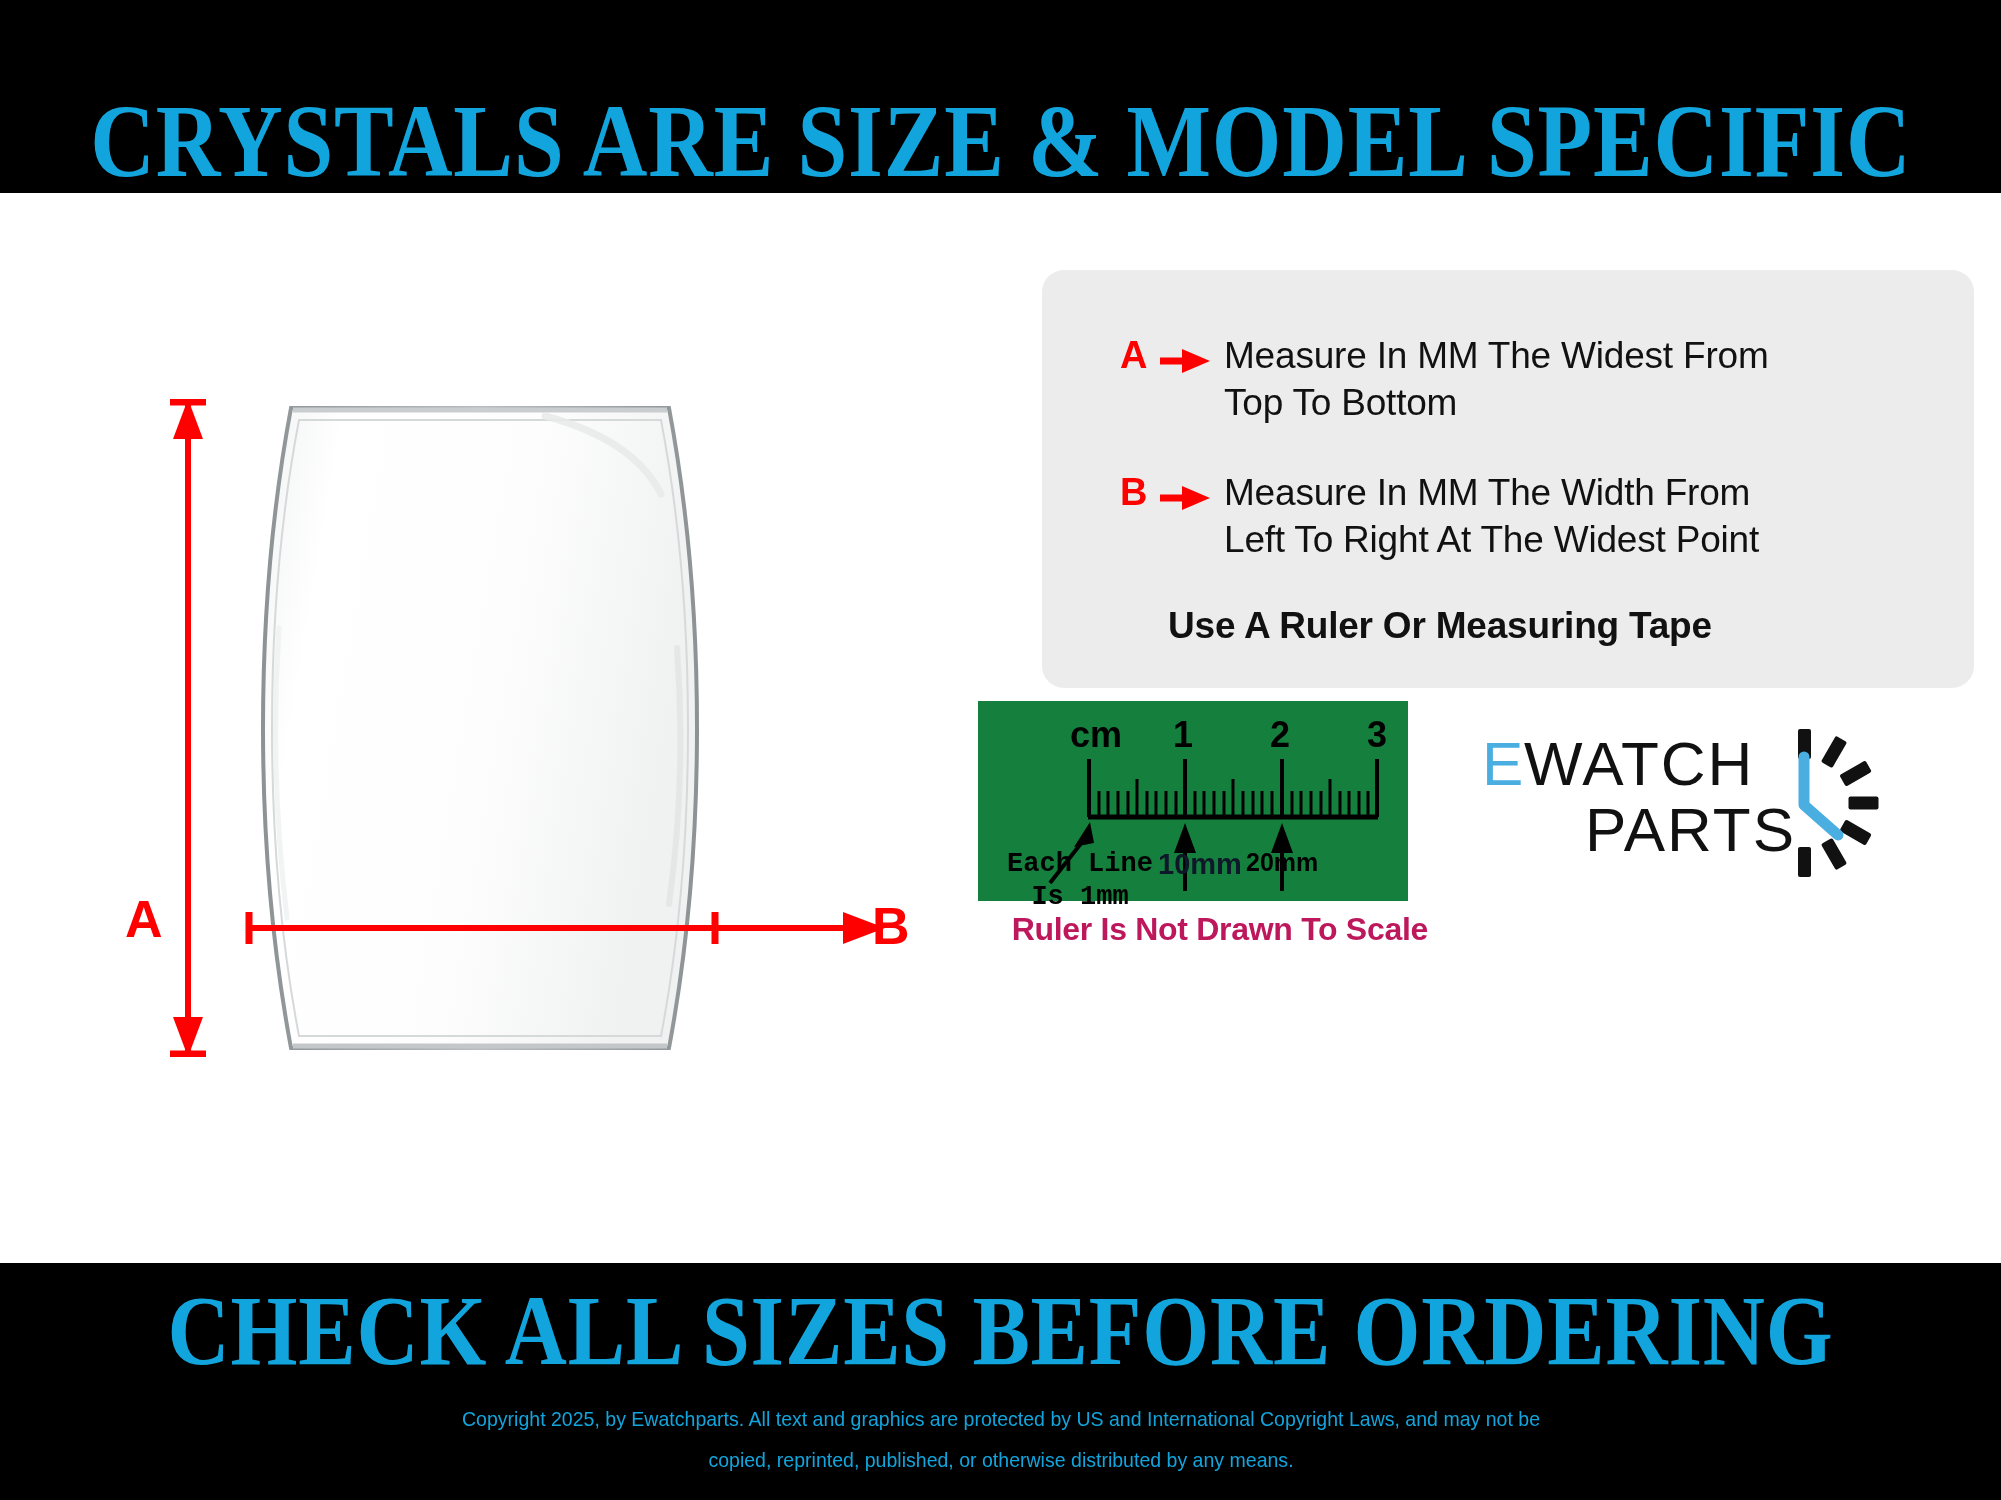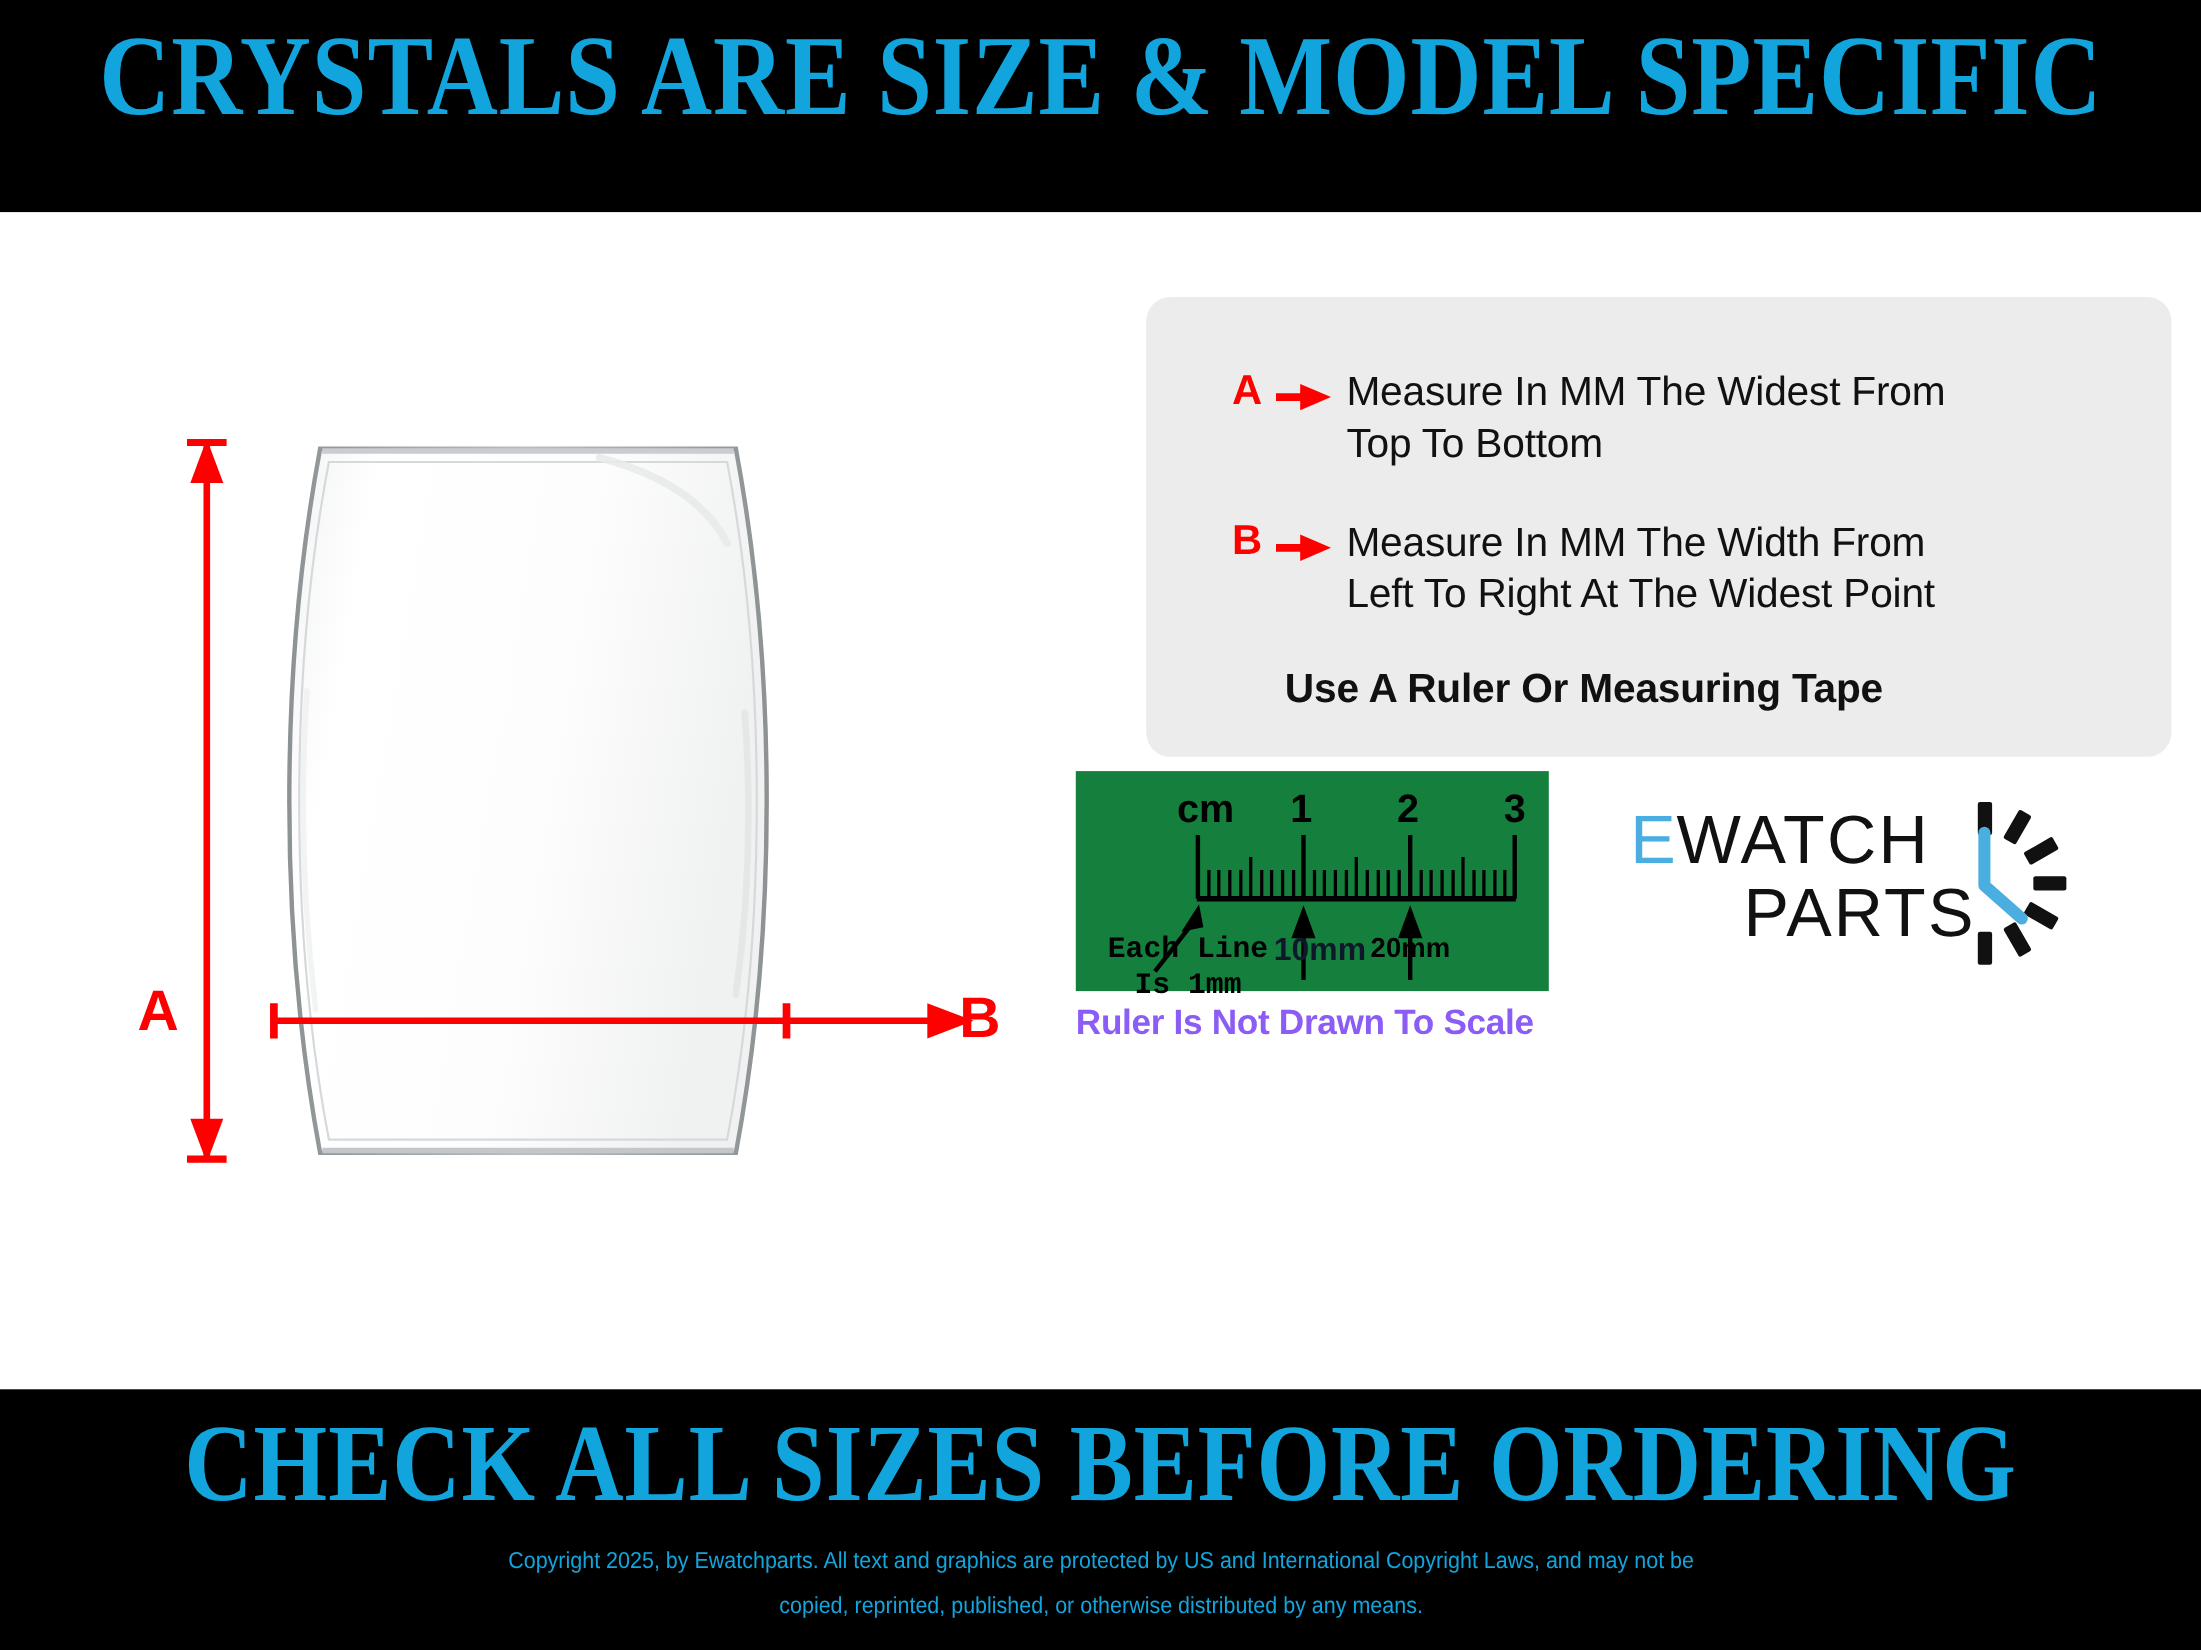--- a/index.html
+++ b/index.html
@@ -17,21 +17,21 @@
 
   
   .banner {
     position: absolute;
     left: 0;
     width: 2001px;
     background: #000000;
     display: flex;
     flex-direction: column;
     align-items: center;
-    justify-content: flex-start;
+    justify-content: flex-end;
     overflow: hidden;
   }
   .banner-top   { top: 0;     height: 193px; }
   .banner-bottom{ top: 1263px; height: 237px; justify-content: flex-start; padding-top: 8px; }
 
   .banner-title {
     font-family: "Liberation Serif", "DejaVu Serif", serif;
     font-weight: 700;
     color: #12A5DD;
     white-space: nowrap;
@@ -205,22 +205,22 @@
     top: 0;
     font-size: 25px;
     font-weight: 700;
     color: #000000;
   }
   .ruler-disclaimer {
     position: absolute;
     left: 978px;
     top: 718px;
     width: 450px;
-    text-align: left;
-    color: #8b5cf6;
+    text-align: right;
+    color: #be185d;
     font-size: 32px;
     font-weight: 700;
     letter-spacing: -0.3px;
   }
 
   
   .logo {
     position: absolute;
     left: 1482px;
     top: 530px;

